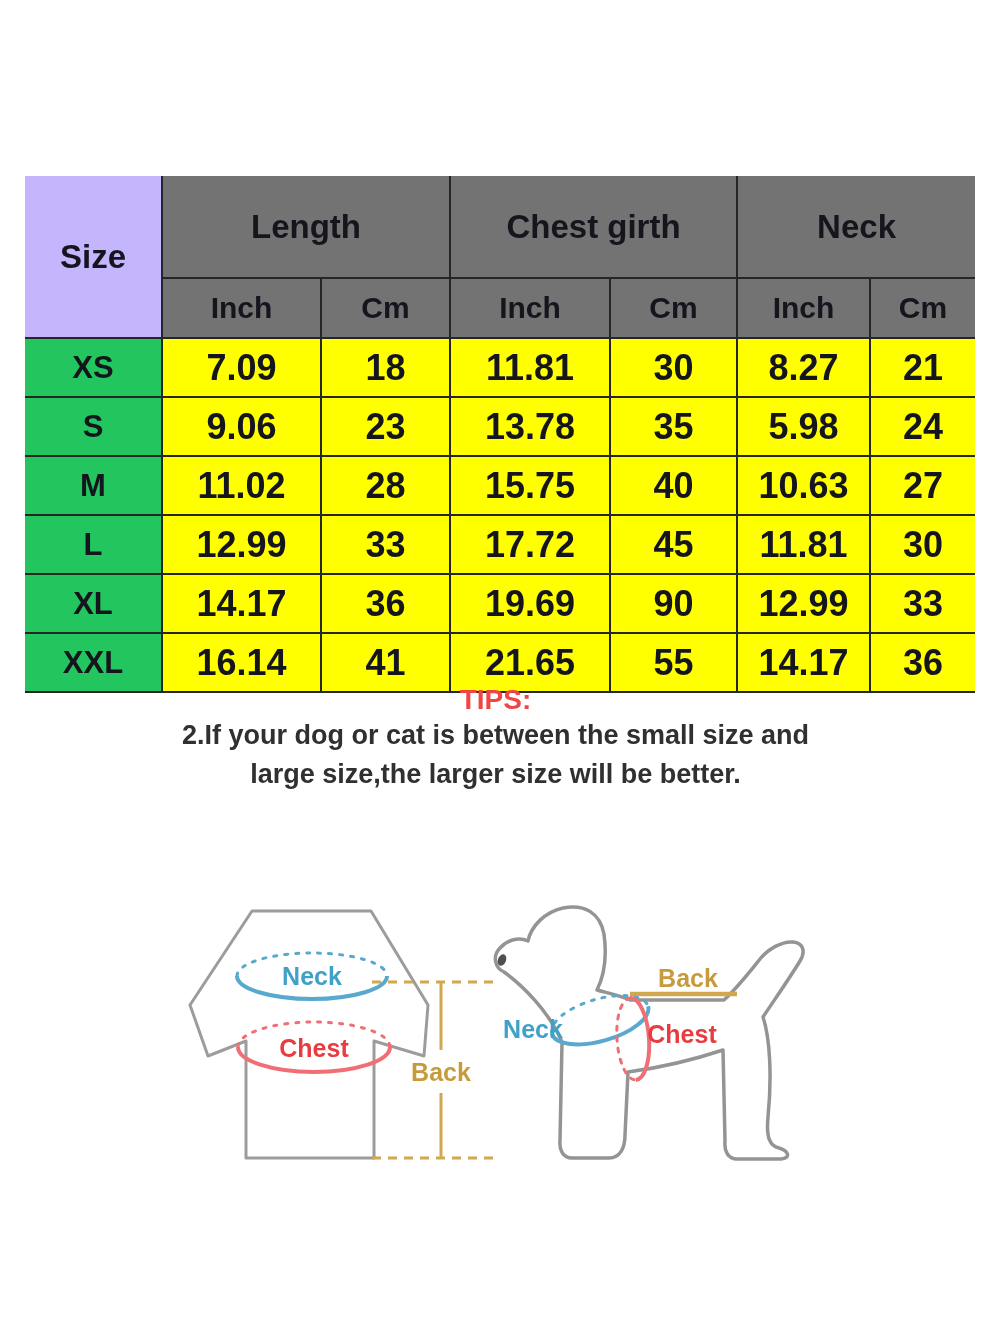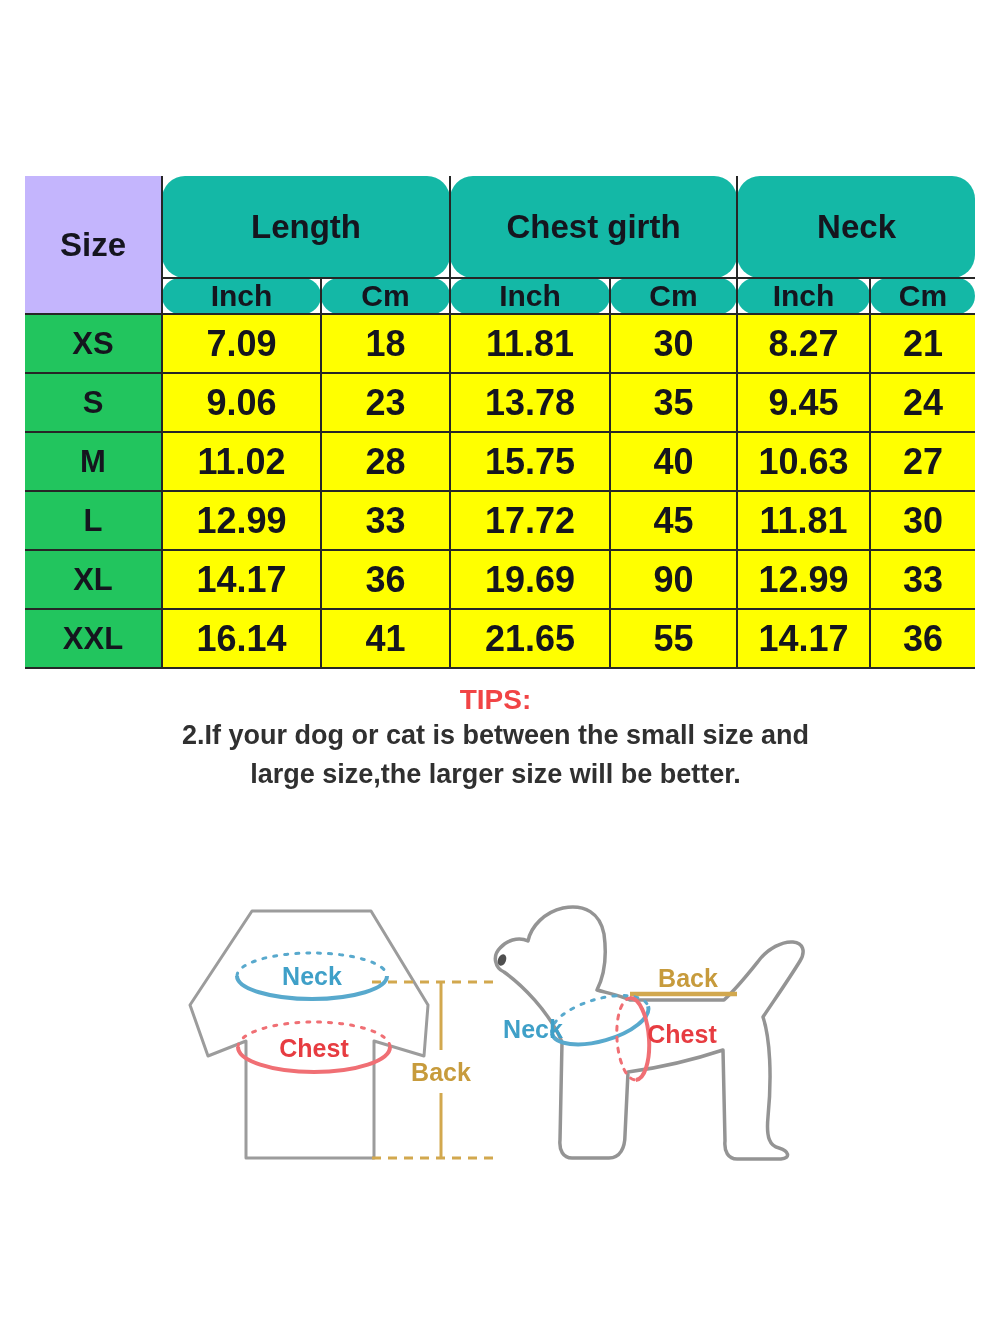--- a/index.html
+++ b/index.html
@@ -6,22 +6,22 @@
   body{width:1000px;height:1333px;font-family:"Liberation Sans","DejaVu Sans",sans-serif;}
   .canvas{position:relative;width:1000px;height:1333px;background:#ffffff;overflow:hidden;}
 
   
   .size-table{position:absolute;left:25px;top:176px;width:950px;border-collapse:collapse;table-layout:fixed;}
   .size-table td{border:2px solid #262626;text-align:center;vertical-align:middle;
                  font-weight:700;color:#15151e;padding:0;overflow:hidden;}
   .size-table tr:first-child td{border-top:none;}
   .size-table td:first-child{border-left:none;}
   .size-table td:last-child{border-right:none;}
-  tr.hdr1{height:102px;} tr.hdr2{height:36px;} tr.drow{height:59px;}
-  .bg-pink{background:#c4b5fd;} .bg-green{background:#14b8a6;border-radius:23px;}
+  tr.hdr1{height:102px;} tr.hdr2{height:60px;} tr.drow{height:59px;}
+  .bg-pink{background:#c4b5fd;} .bg-green{background:#737373;}
   .bg-blue{background:#22c55e;} .bg-yellow{background:#ffff00;}
   .fs-main{font-size:33px;} .fs-unit{font-size:30px;}
   .fs-label{font-size:31px;} .fs-val{font-size:36px;}
 
   
   .tips{position:absolute;left:0;top:684px;width:991px;text-align:center;}
   .tips-title{font-size:28px;font-weight:700;color:#f14445;line-height:32px;}
   .tips-line{font-size:27px;font-weight:700;color:#303030;line-height:39px;}
 
   
@@ -67,21 +67,21 @@
         <td class="bg-yellow fs-val">30</td>
         <td class="bg-yellow fs-val">8.27</td>
         <td class="bg-yellow fs-val">21</td>
       </tr>
       <tr class="drow">
         <td class="bg-blue fs-label">S</td>
         <td class="bg-yellow fs-val">9.06</td>
         <td class="bg-yellow fs-val">23</td>
         <td class="bg-yellow fs-val">13.78</td>
         <td class="bg-yellow fs-val">35</td>
-        <td class="bg-yellow fs-val">9.45</td>
+        <td class="bg-yellow fs-val">5.98</td>
         <td class="bg-yellow fs-val">24</td>
       </tr>
       <tr class="drow">
         <td class="bg-blue fs-label">M</td>
         <td class="bg-yellow fs-val">11.02</td>
         <td class="bg-yellow fs-val">28</td>
         <td class="bg-yellow fs-val">15.75</td>
         <td class="bg-yellow fs-val">40</td>
         <td class="bg-yellow fs-val">10.63</td>
         <td class="bg-yellow fs-val">27</td>

